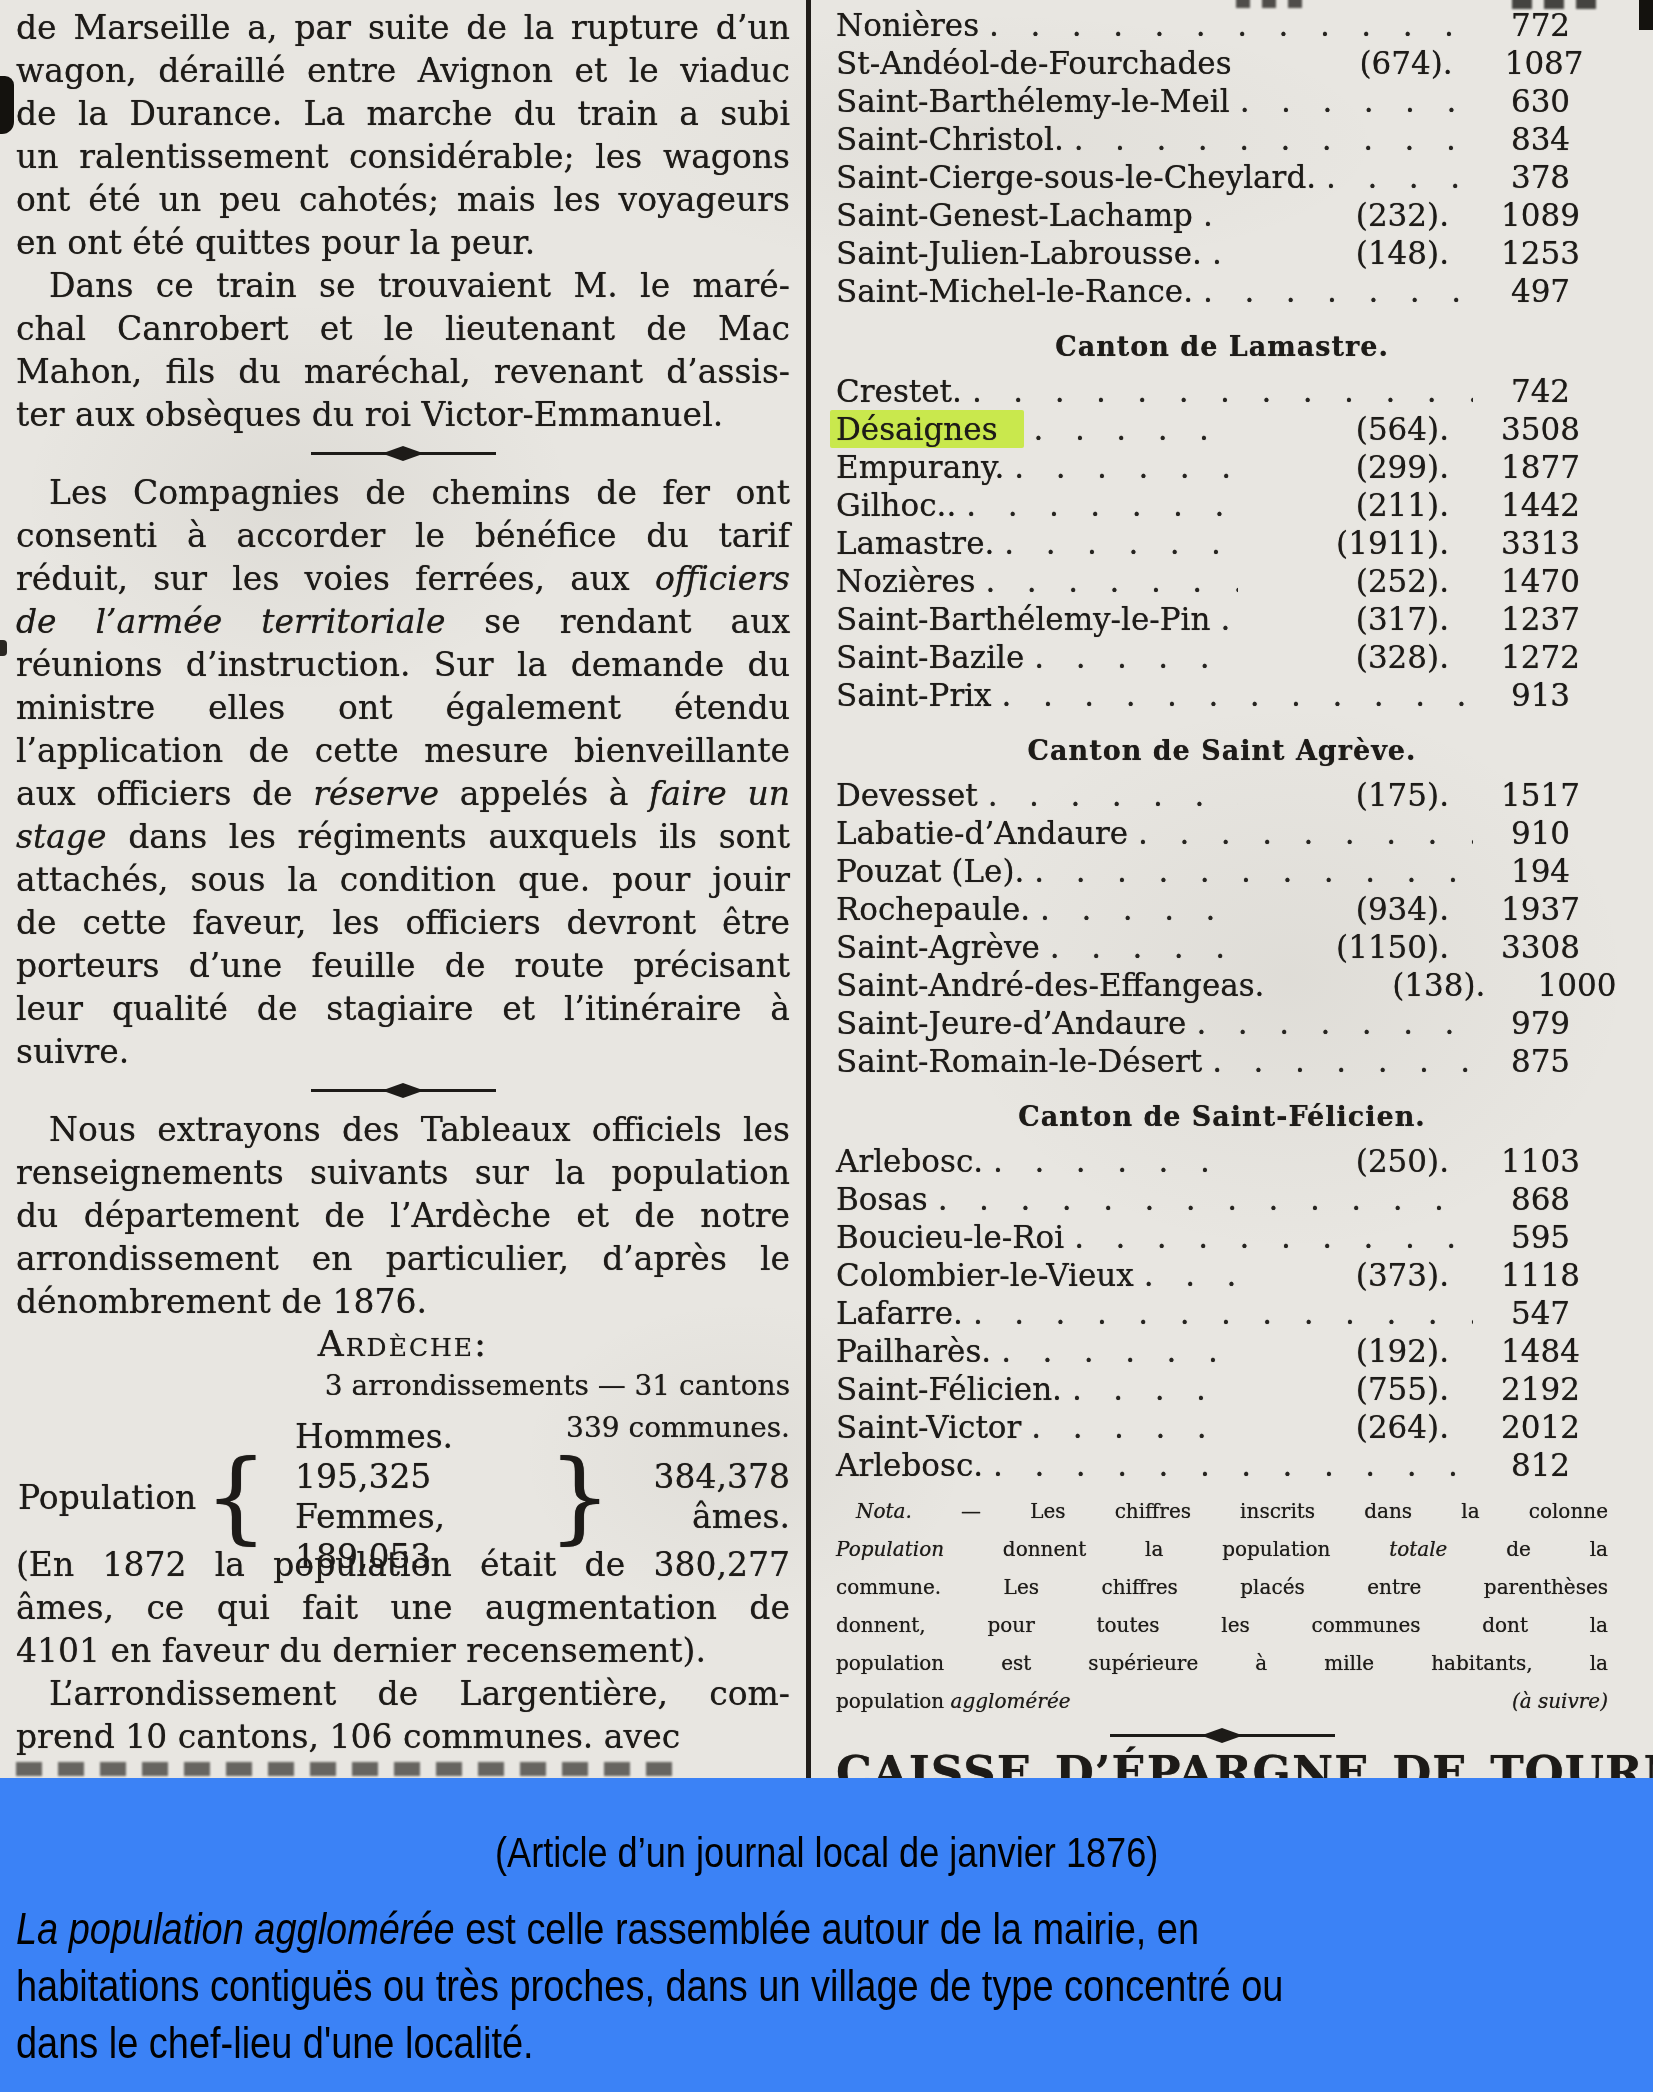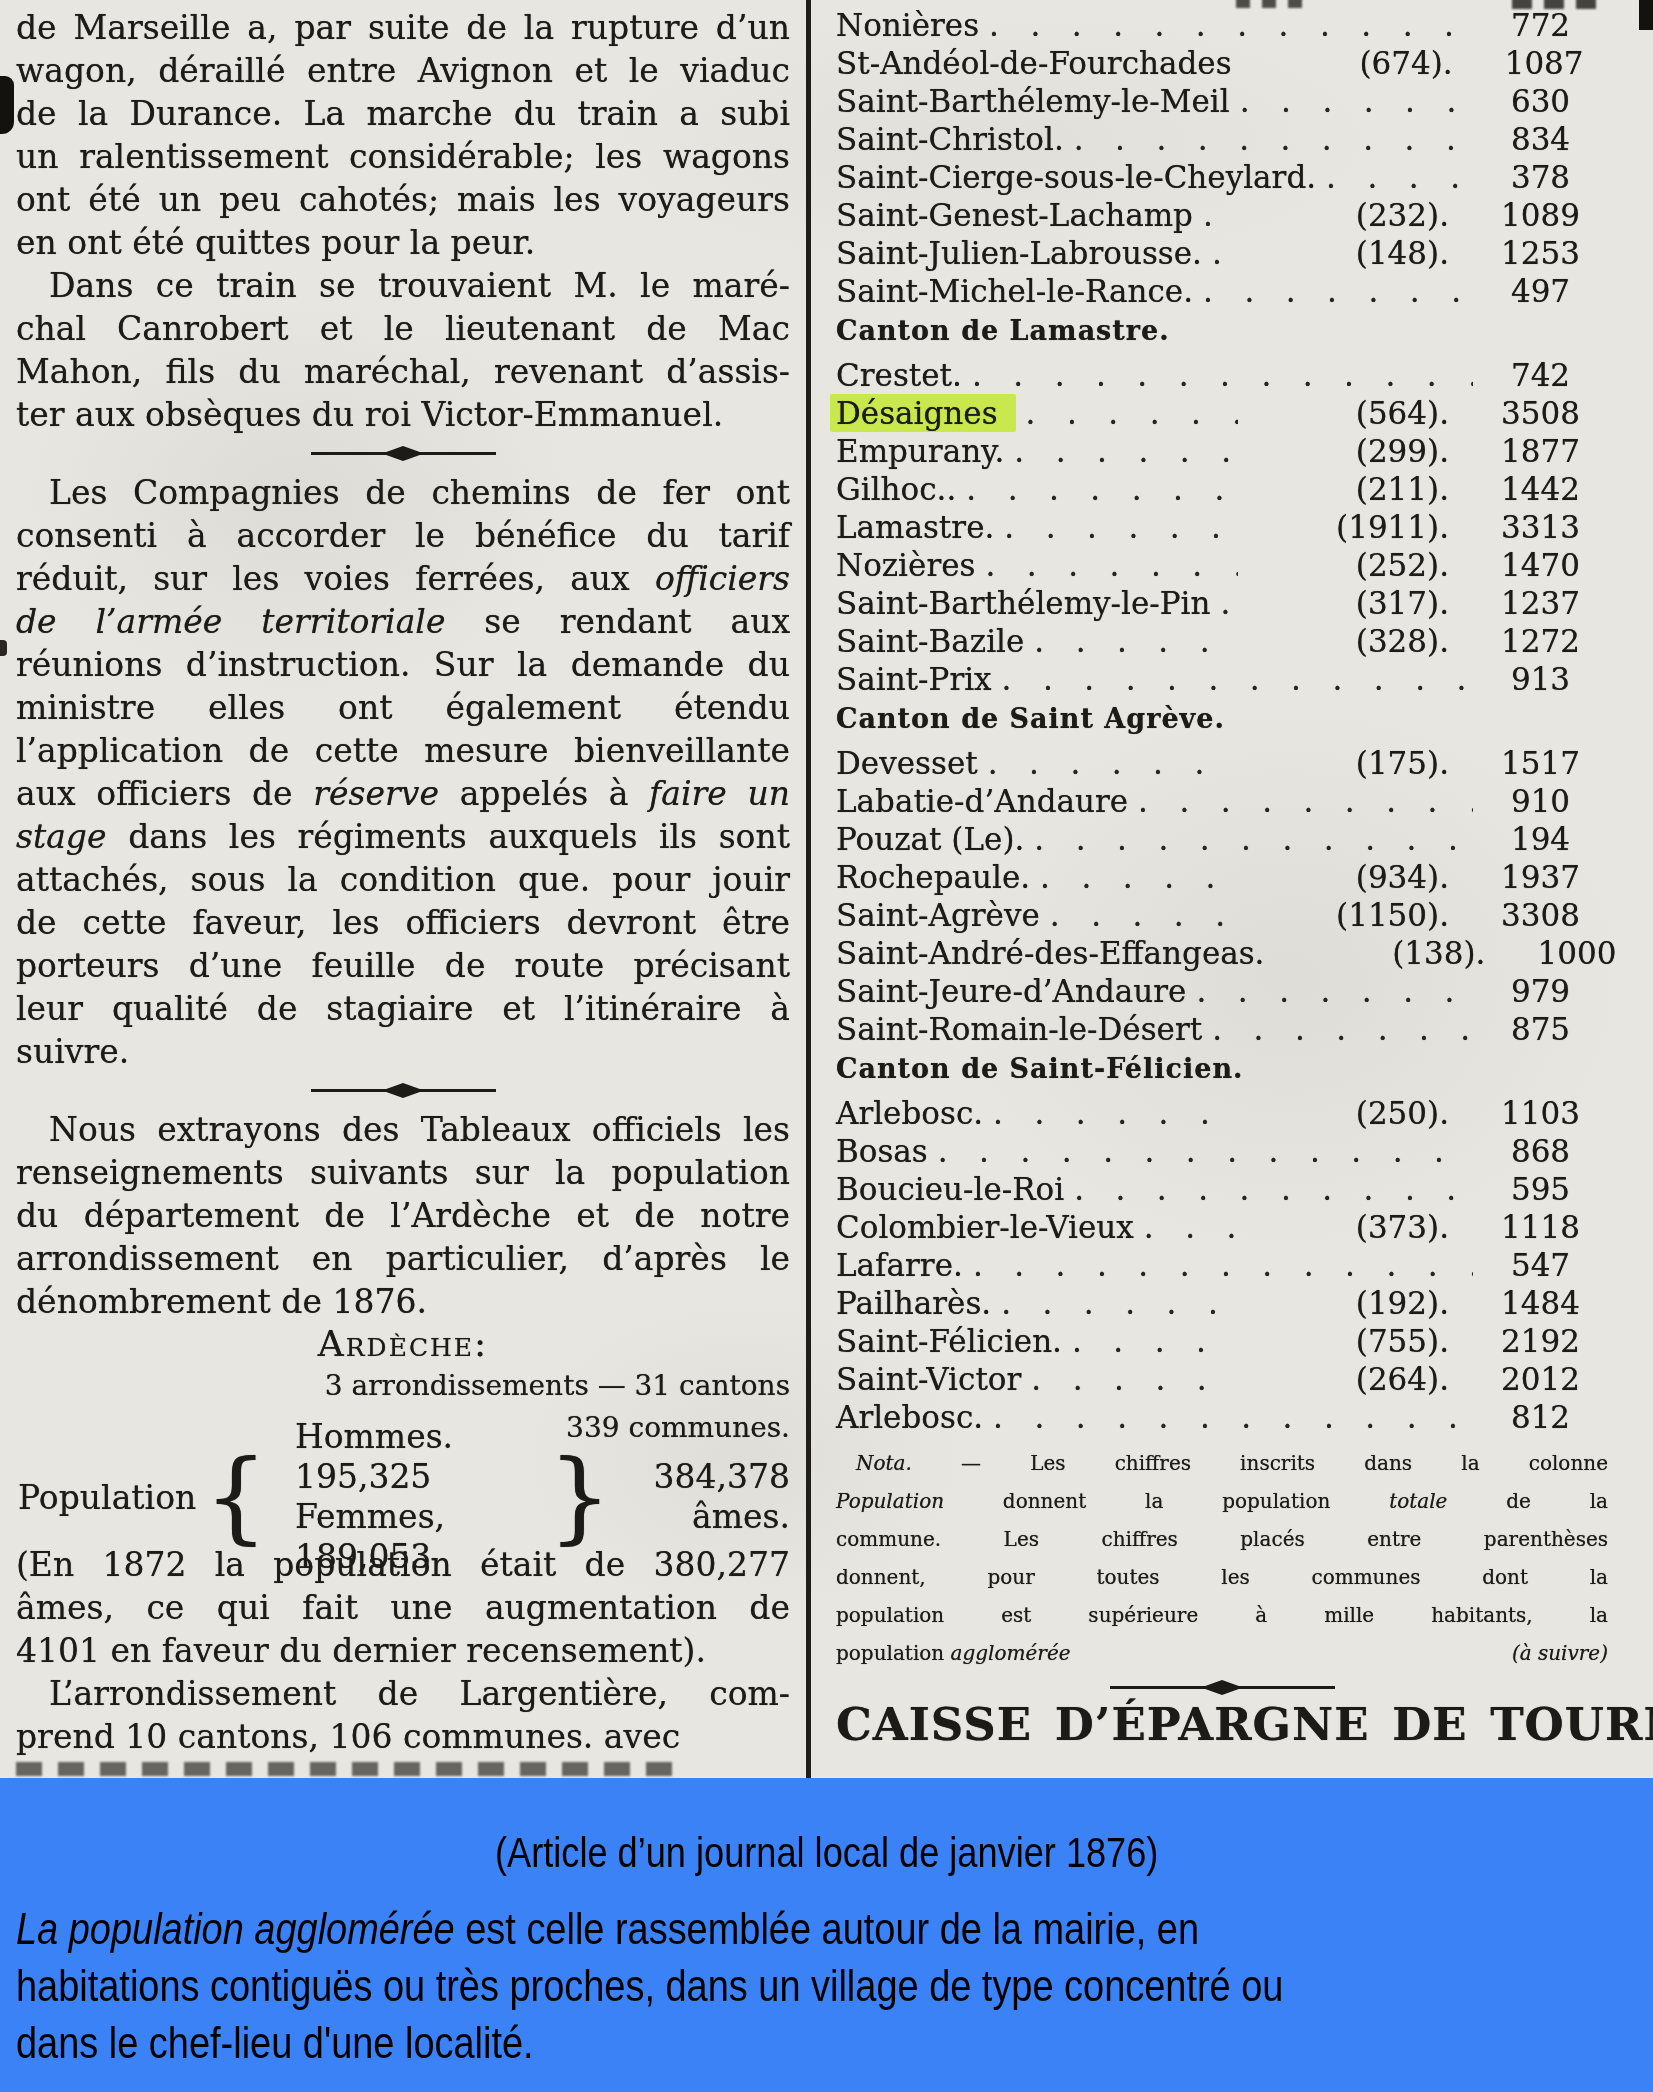--- a/index.html
+++ b/index.html
@@ -27,28 +27,28 @@
   .right-col .fleuron{width:225px;margin:8px auto 4px;}
   
   .ardeche{text-align:center;font-variant:small-caps;font-size:36px;line-height:42px;letter-spacing:2px;}
   .centerline{text-align:right;font-size:28px;line-height:42px;}
   .pop-block{display:flex;align-items:center;gap:8px;margin:4px 0 2px 2px;height:88px;}
   .pop-label{font-size:33px;}
   .brace{font-size:100px;line-height:84px;font-weight:400;}
   .pop-mid{display:flex;flex-direction:column;font-size:33px;line-height:40px;margin-left:19px;}
   .pop-tot{display:flex;flex-direction:column;align-items:flex-end;margin-left:34px;font-size:33px;line-height:40px;}
   
-  .canton-header{font-weight:bold;font-size:27px;line-height:34px;
-        letter-spacing:1px;margin:4px 0 8px;}
+  .canton-header{font-weight:bold;font-size:27px;line-height:34px;text-align:center;
+        letter-spacing:1px;margin:20px 0 8px;}
   .c-row{display:flex;height:38px;line-height:38px;align-items:baseline;}
   .cname{white-space:pre;flex-shrink:0;}
   .dots{flex:1 1 auto;overflow:hidden;white-space:nowrap;letter-spacing:8px;padding-left:10px;color:#262420;}
   .agglo{width:235px;flex-shrink:0;text-align:right;padding-right:24px;box-sizing:border-box;}
   .pop{width:135px;flex-shrink:0;text-align:center;}
-  .hl{padding:1px 18px 1px 6px;margin-left:-6px;border-radius:2px;}
+  .hl{padding:1px 26px 1px 6px;margin-left:-6px;border-radius:2px;}
   .nota{margin-top:8px;font-size:20px;line-height:38px;}
   .nota .nline{white-space:pre-wrap;}
   .nota .between{display:flex;justify-content:space-between;}
   .caisse{font-weight:bold;font-size:45px;line-height:52px;text-align:center;letter-spacing:1px;
         word-spacing:6px;white-space:nowrap;}
   
   .a-left{position:absolute;left:0;top:76px;width:14px;height:58px;background:#14120e;border-radius:0 9px 12px 0;}
   .a-left2{position:absolute;left:0;top:640px;width:7px;height:16px;background:#2a2722;border-radius:0 4px 4px 0;}
   .a-topright{position:absolute;right:0;top:0;width:14px;height:30px;background:#14120e;}
   .a-cut1{position:absolute;left:1236px;top:-3px;width:72px;height:11px;opacity:.75;filter:blur(1px);

